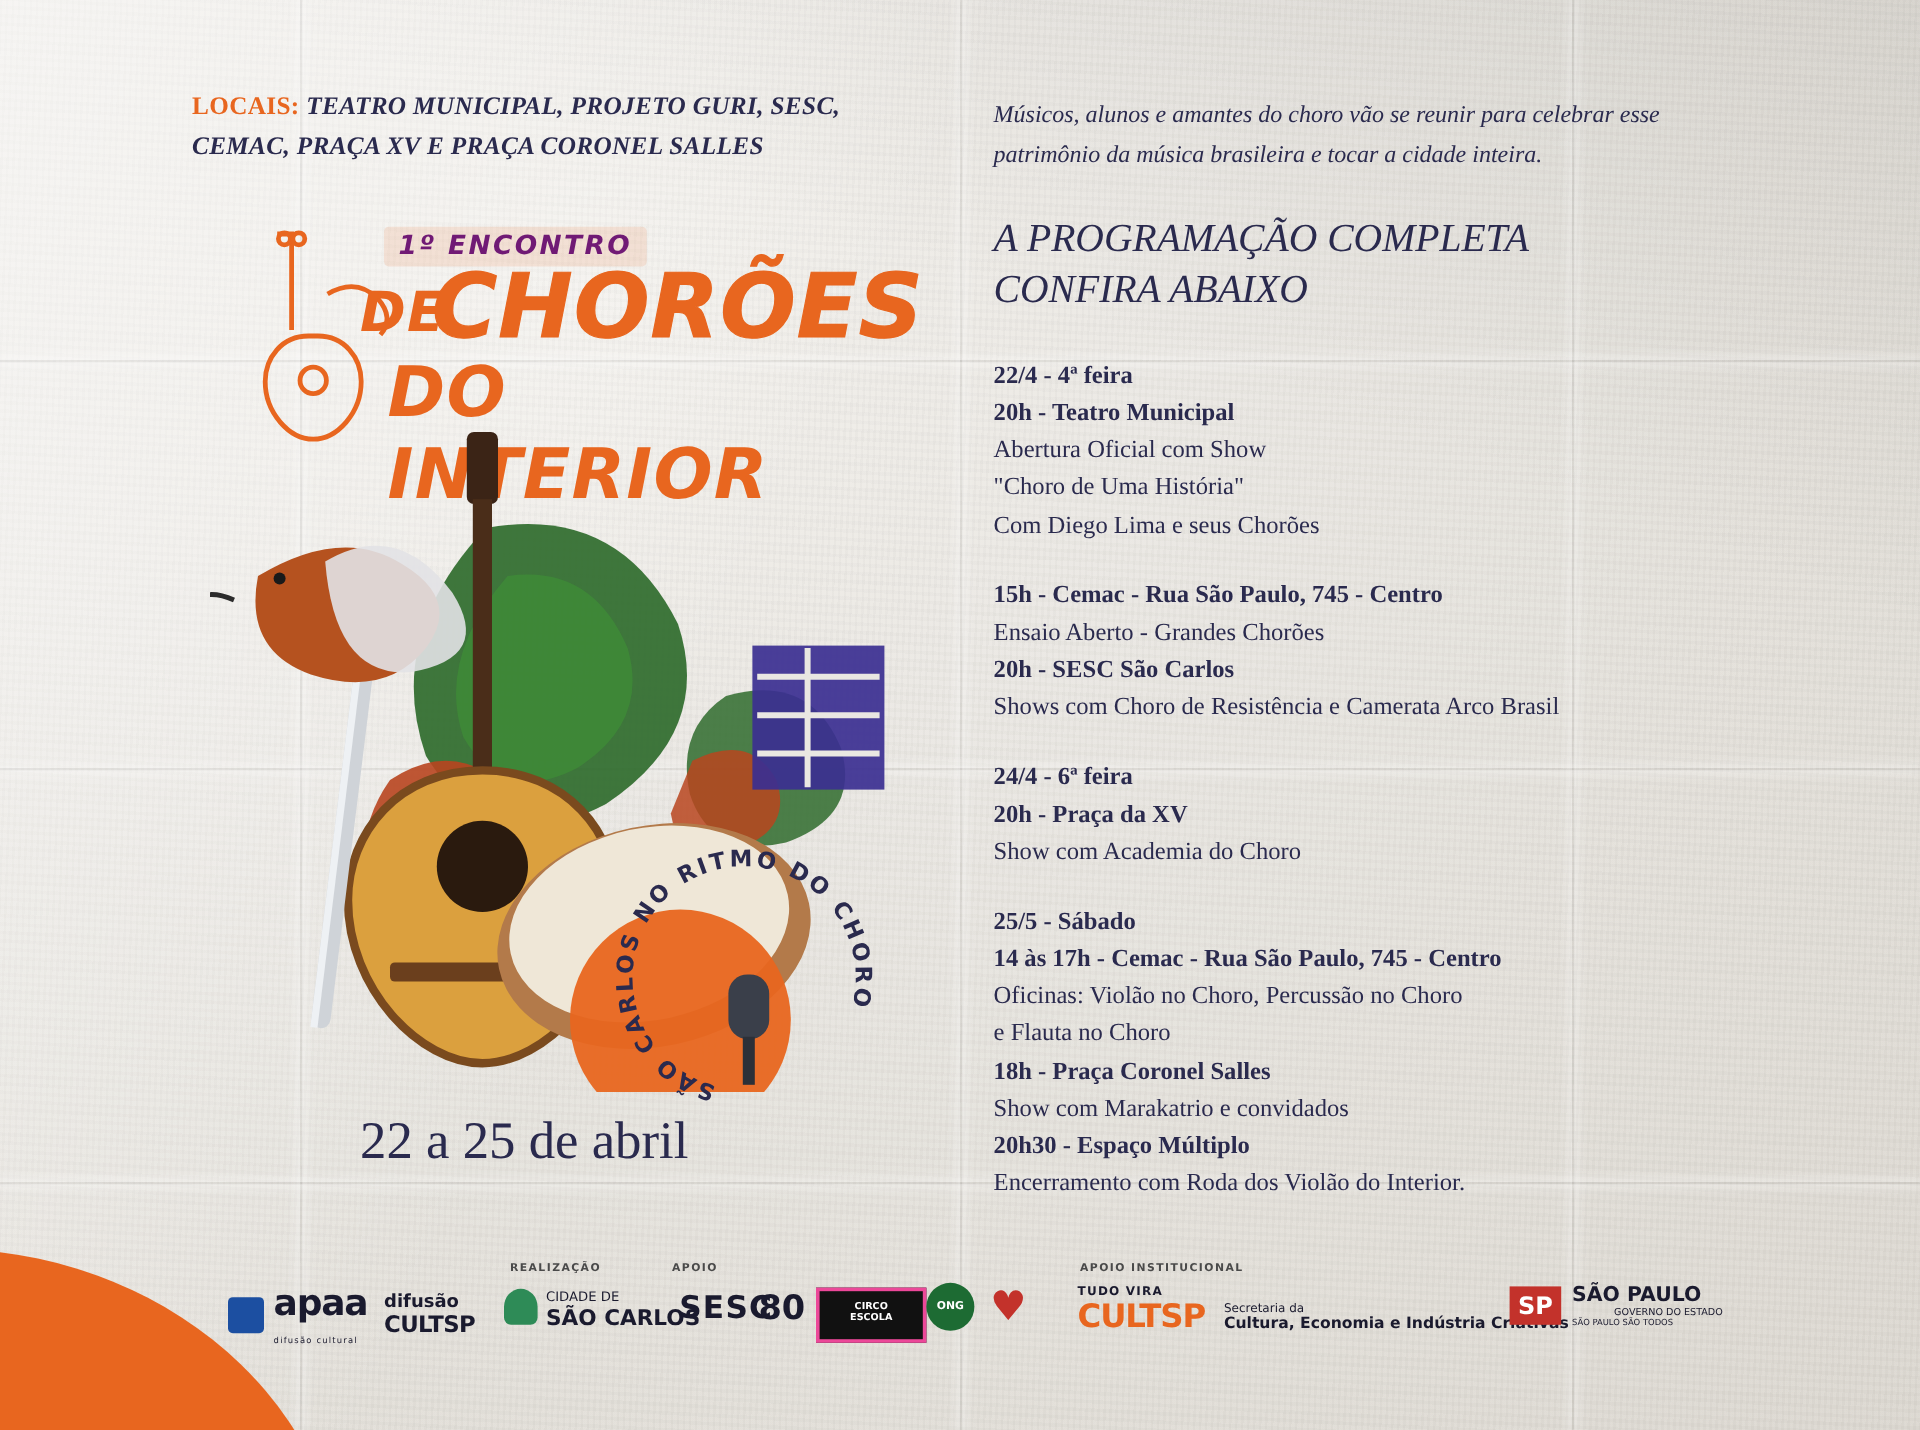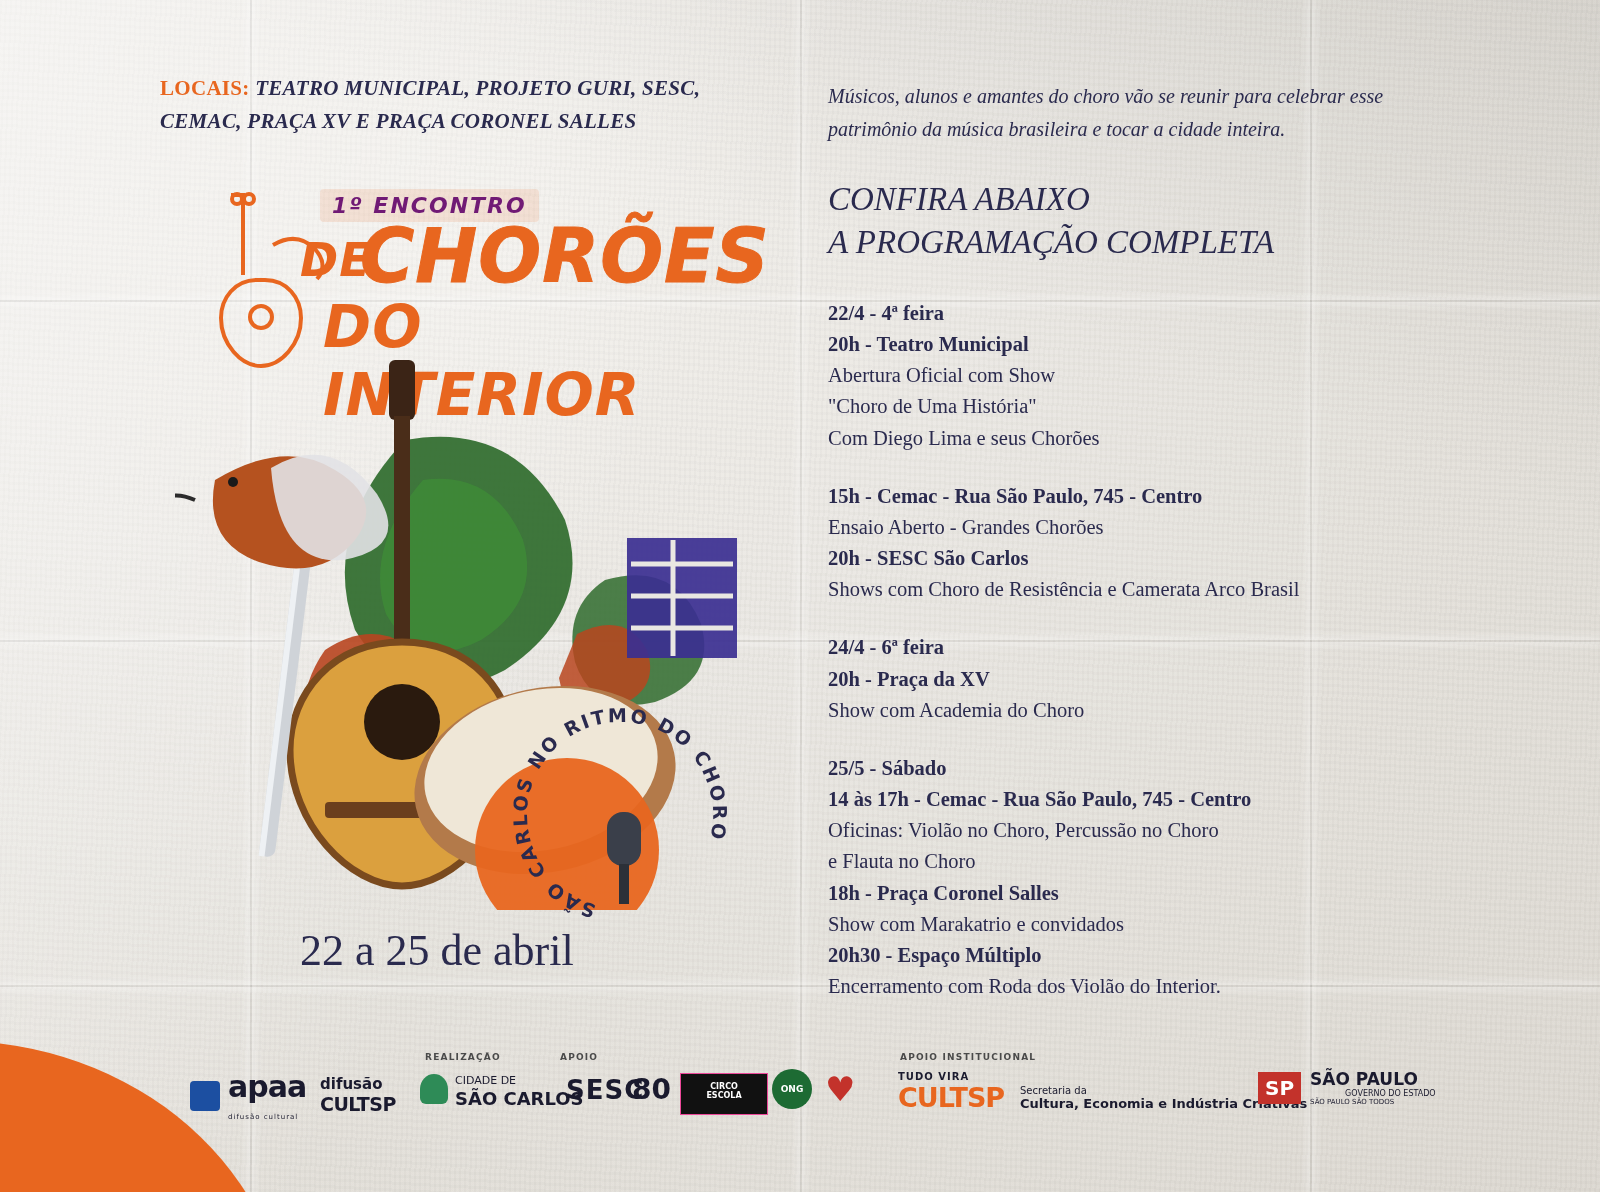--- a/index.html
+++ b/index.html
@@ -90,21 +90,21 @@
   .blk .b{font-weight:bold;}
 
   
   .footer{position:absolute;left:0;right:0;bottom:0;height:185px;}
   .flabel{
     position:absolute;font-family:"DejaVu Sans", sans-serif;
     font-size:9px;letter-spacing:1.2px;color:#4a4a4a;font-weight:bold;
   }
   .lg{position:absolute;font-family:"DejaVu Sans", sans-serif;color:#1a1a2e;}
   .lg b{display:block;}
-  .box{display:inline-block;border:1px solid #ec4899;}
+  .box{display:inline-block;border:3px solid #ec4899;}
 </style>
 </head>
 <body>
 
 <div class="paper"></div>
 
 <div class="fold fold-v" style="left:250px;"></div>
 <div class="fold fold-v" style="left:800px;"></div>
 <div class="fold fold-v" style="left:1310px;"></div>
 <div class="fold fold-h" style="top:300px;"></div>
@@ -195,22 +195,22 @@
   </defs>
   <text font-family="DejaVu Sans, sans-serif" font-size="19" font-weight="bold" fill="#2a2a4e" letter-spacing="2.4">
     <textPath href="#circlepath" startOffset="4%">SÃO CARLOS NO RITMO DO CHORO</textPath>
   </text>
 </svg>
 
 <div class="date">22 a 25 de abril</div>
 
 <div class="intro">Músicos, alunos e amantes do choro vão se reunir para celebrar esse patrimônio da música brasileira e tocar a cidade inteira.</div>
 <div class="confira">
+  <div>A PROGRAMAÇÃO COMPLETA</div>
   <div>CONFIRA ABAIXO</div>
-  <div>A PROGRAMAÇÃO COMPLETA</div>
 </div>
 
 <div class="schedule" id="schedule">
     <div class="blk">
       <div class="b">22/4 - 4ª feira</div>
       <div class="b">20h - Teatro Municipal</div>
       <div>Abertura Oficial com Show</div>
       <div>"Choro de Uma História"</div>
       <div>Com Diego Lima e seus Chorões</div>
     </div>

